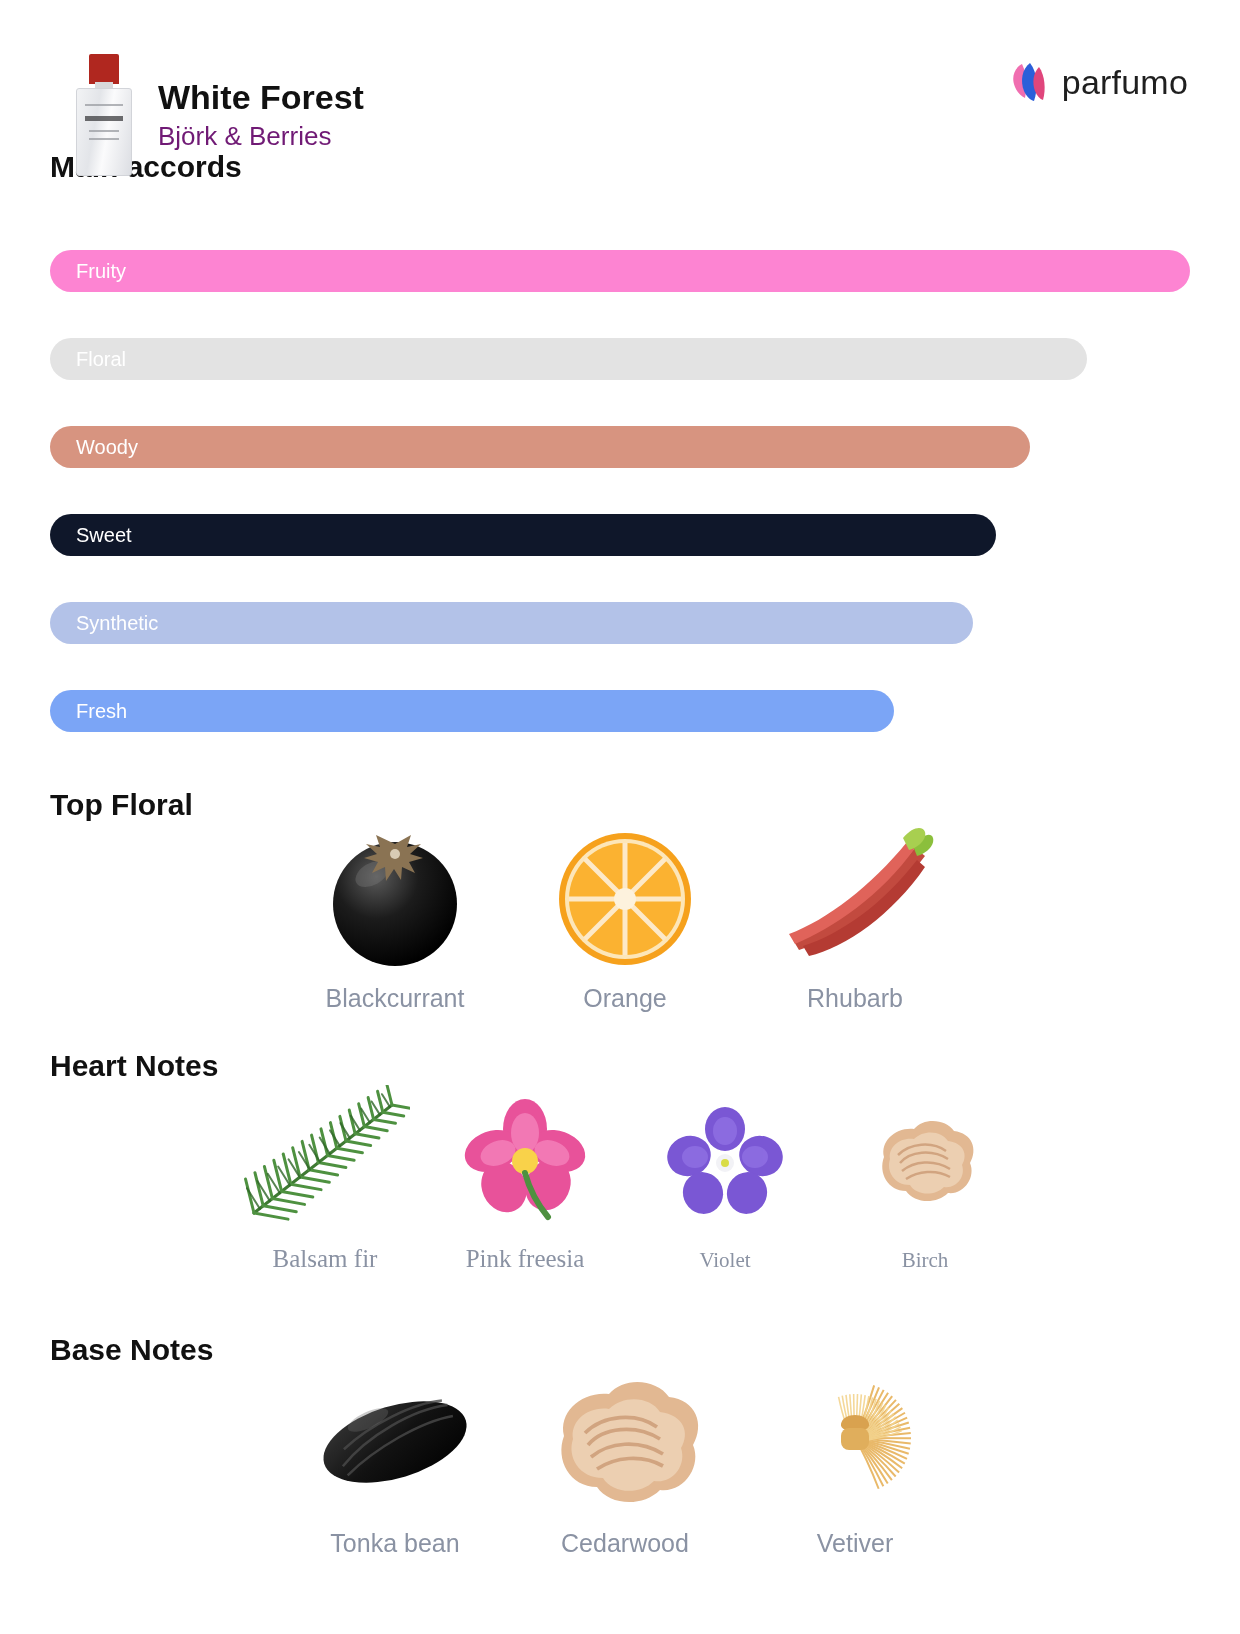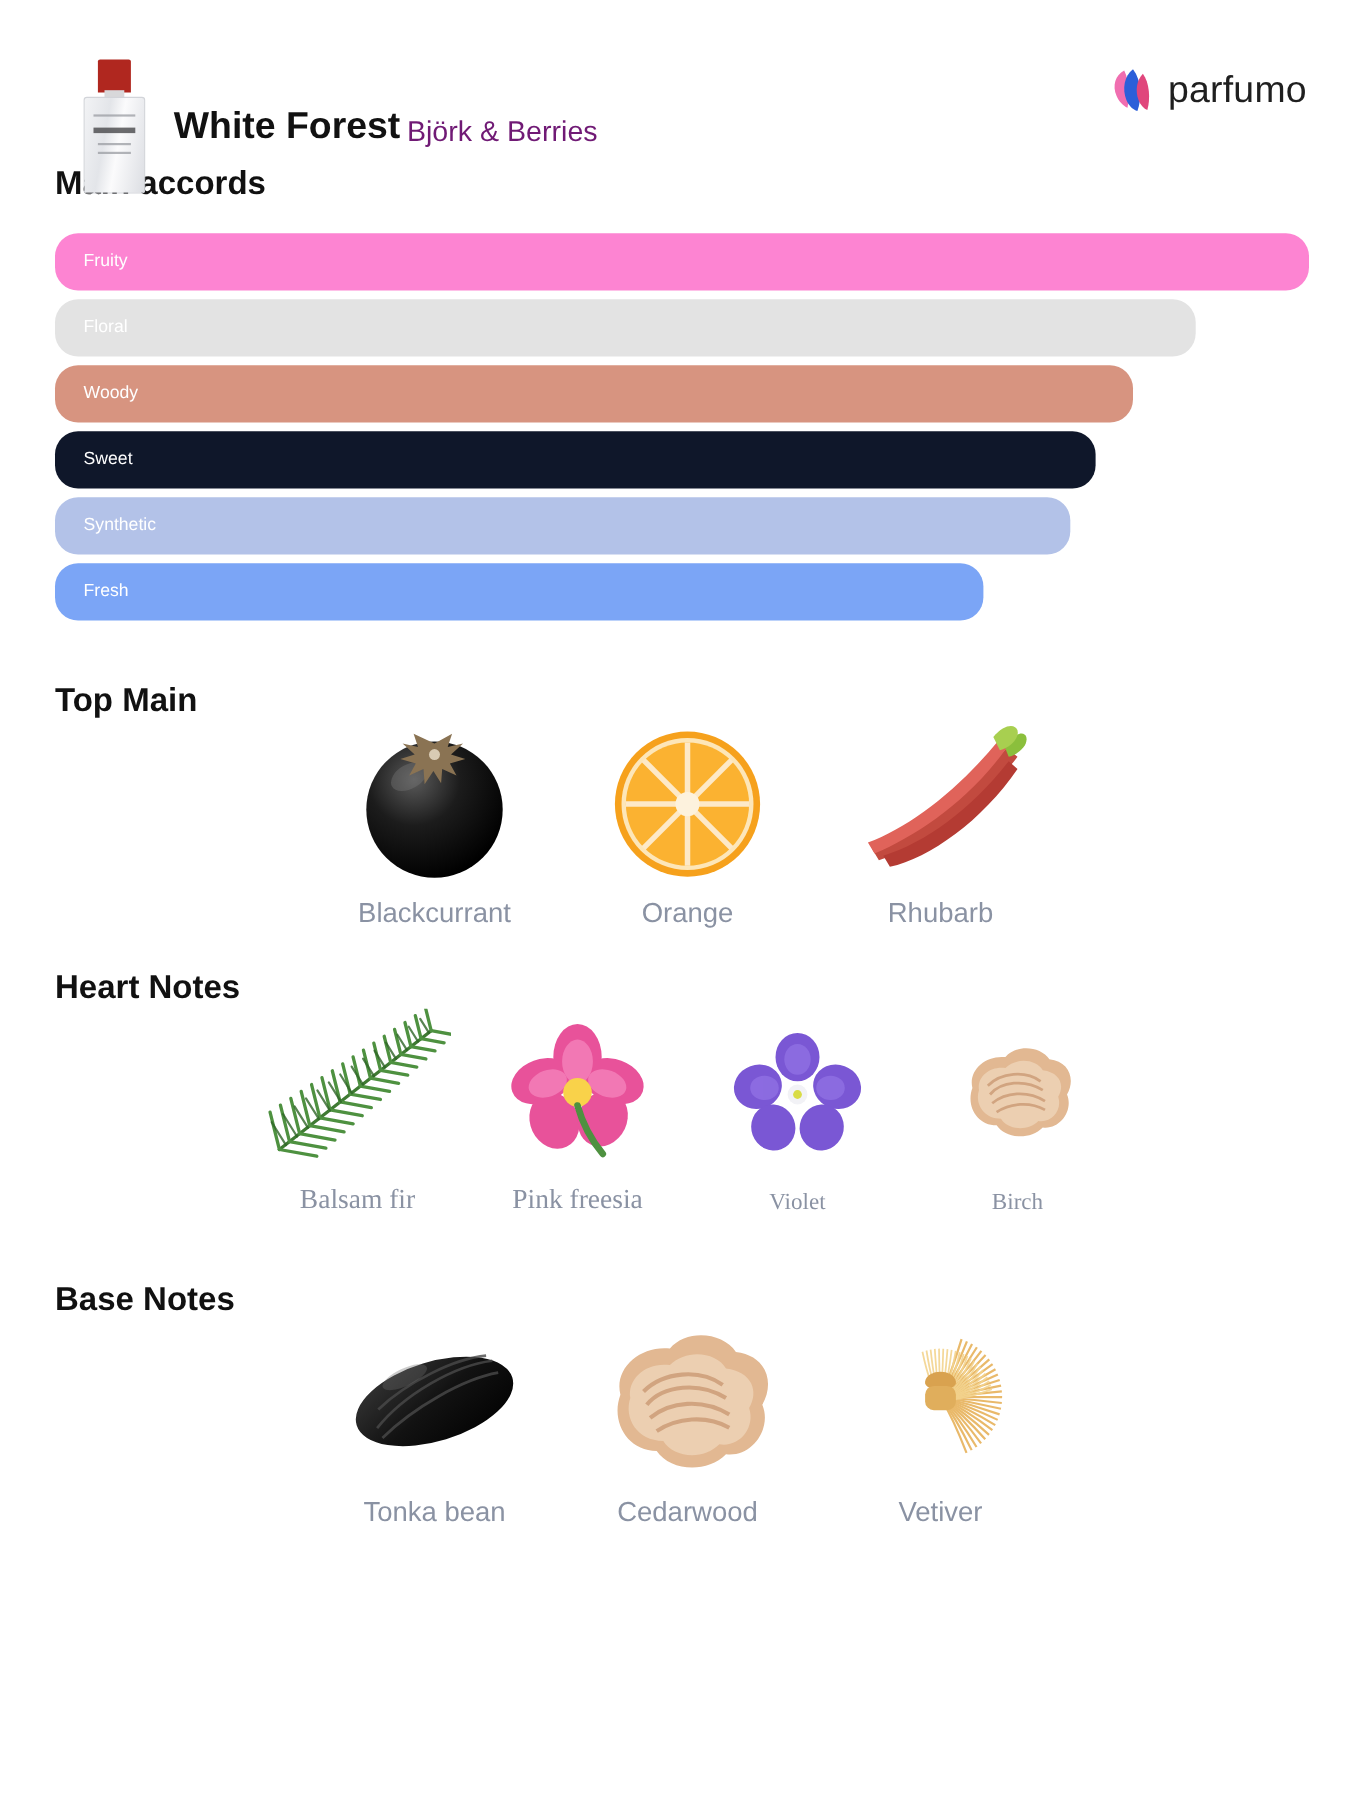--- a/index.html
+++ b/index.html
@@ -74,21 +74,21 @@
     left: 9px;
     height: 3px;
     background: #9a9ca2;
     opacity: .75;
   }
   .bottle .l1 { top: 50px; width: 38px; height: 2px; }
   .bottle .l2 { top: 62px; width: 38px; height: 5px; background:#3c3c3f; }
   .bottle .l3 { top: 76px; width: 30px; left: 13px; height: 2px;}
   .bottle .l4 { top: 84px; width: 30px; left: 13px; height: 2px;}
 
-  .title-block { display: flex; flex-direction: row; justify-content: center; gap: 6px; align-items: flex-end; }
+  .title-block { display: flex; flex-direction: column; justify-content: center; gap: 6px; }
   .perfume-title {
     font-size: 34px;
     font-weight: bold;
     color: #111111;
     line-height: 1.1;
   }
   .perfume-brand {
     font-size: 26px;
     color: #701a75;
     line-height: 1.1;
@@ -98,27 +98,28 @@
   .section-title {
     font-size: 30px;
     font-weight: bold;
     color: #111111;
   }
 
   
   .accords { margin-top: 28px; display: flex; flex-direction: column; gap: 8px; }
   .accord-row { display: block; }
   .accord-bar {
-    height: 52px;
+    height: 42px;
     border-radius: 21px;
     display: flex;
     align-items: center;
     padding-left: 26px;
     color: #ffffff;
-    font-size: 16px;
+    font-size: 20px;
+    margin-top: 38px;
   }
 
   
   .notes-block { margin-top: 22px; }
   .notes-row {
     display: flex;
     justify-content: center;
     align-items: flex-end;
     gap: 0px;
     padding-left: 10px;
@@ -210,21 +211,21 @@
         </div>
         <div class="accord-row">
           <div class="accord-bar" style="width: 74%; background: rgb(123, 165, 246);">
             <span>Fresh</span>
           </div>
         </div>
       </div>
   </div>
 
   <div class="notes-block sec-top">
-    <div class="section-title">Top Main</div>
+    <div class="section-title">Top Floral</div>
     <div class="notes-row" id="top-notes">
         <div class="note">
           <div class="note-img">
             <svg width="146" height="146" viewBox="0 0 146 146">
         <defs>
                 <radialGradient id="bc" cx="35%" cy="28%" r="75%">
           <stop offset="0%" stop-color="#5a5a5a"></stop>
                   <stop offset="45%" stop-color="#1c1c1c"></stop>
           <stop offset="100%" stop-color="#000"></stop>
                 </radialGradient>

